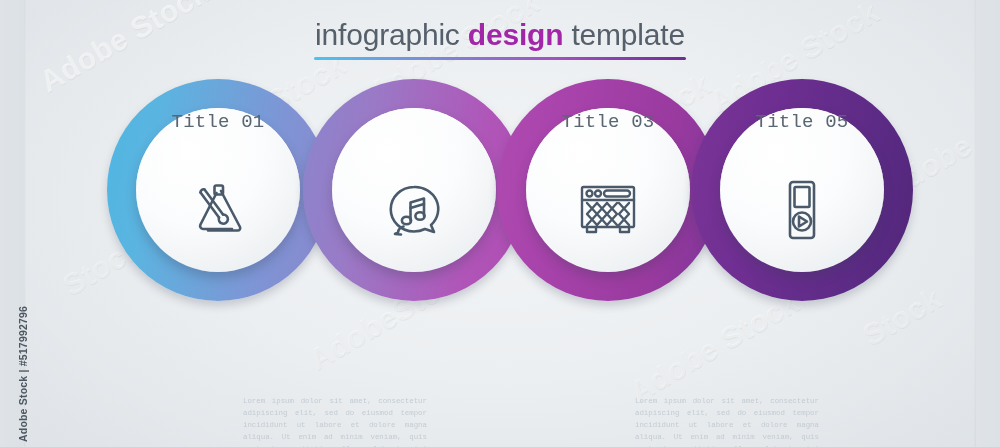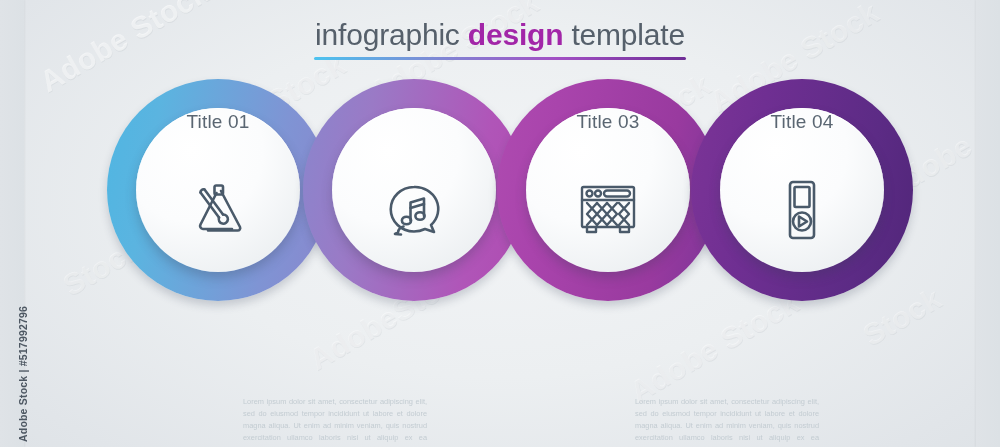--- a/index.html
+++ b/index.html
@@ -96,20 +96,21 @@
     background: linear-gradient(to right, #4cc3ef 0%, #7b8ed6 30%, #a250c4 65%, #6f2d96 100%);
   }
 
   
   .steps {
     position: absolute;
     top: 79px;
     left: 0;
     width: 907px;
     height: 240px;
+    font-family: Liberation Mono, monospace;
   }
   .step {
     position: absolute;
     top: 0;
     width: 222px;
     height: 222px;
   }
   .step.s1 { left: 107px; }
   .step.s2 { left: 303px; }
   .step.s3 { left: 497px; }
@@ -286,21 +287,21 @@
           <path d="M10 44 L10 49 L19 49 L19 44"></path>
           <path d="M43 44 L43 49 L52 49 L52 44"></path>
         </svg>
       </div>
 
     </div>
 
     <div class="step s4">
       <div class="ring r4"></div>
       <div class="disc"></div>
-      <div class="step-title">Title 04</div>
+      <div class="step-title">Title 05</div>
       <div class="icon-wrap">
         <svg width="40" height="62" viewBox="0 0 40 62" fill="none" stroke="#4a5a6a" stroke-width="2.6" stroke-linecap="round" stroke-linejoin="round">
 
           <rect x="8" y="3" width="24" height="56" rx="3"></rect>
 
           <rect x="12.5" y="8" width="15" height="20" rx="1.2"></rect>
 
           <circle cx="20" cy="42.5" r="9"></circle>
 
           <path d="M17 37.5 L25 42.5 L17 47.5 Z"></path>

